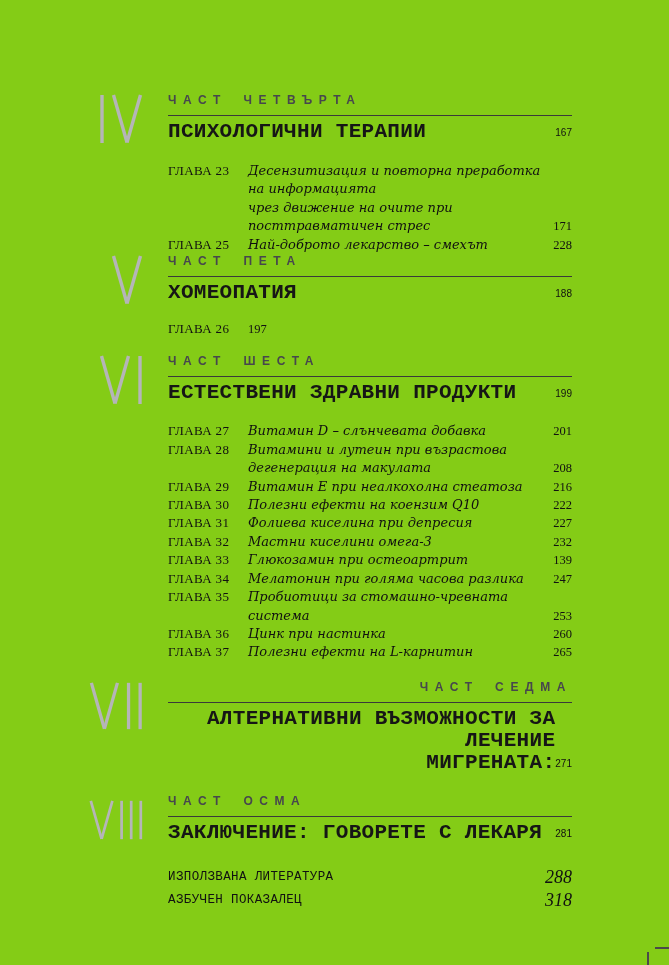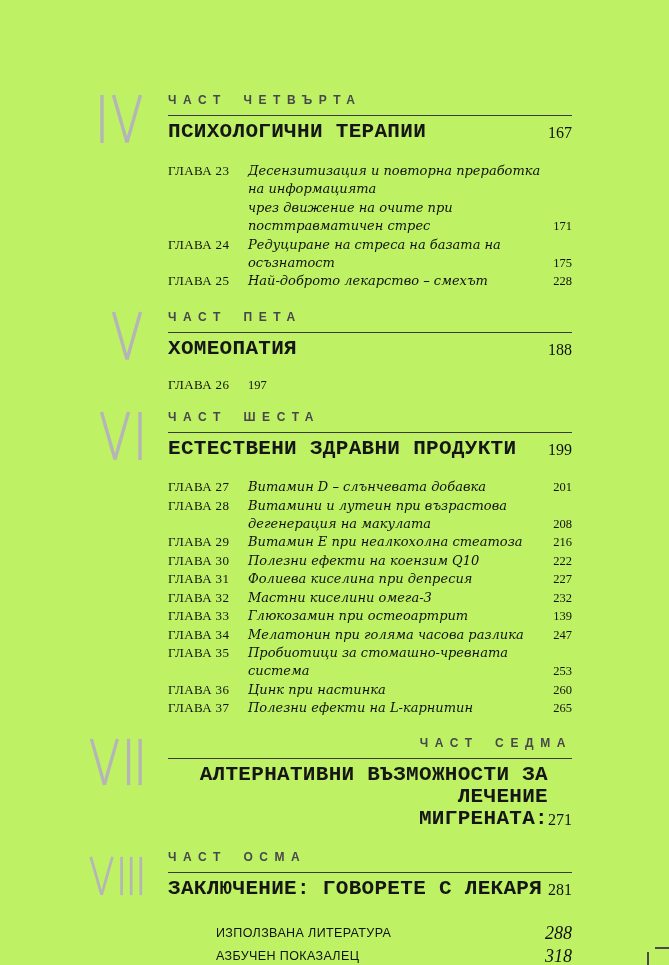--- a/index.html
+++ b/index.html
@@ -1,19 +1,19 @@
 <!DOCTYPE html>
 <html><head>
 <meta charset="utf-8">
 <style>
   html,body{margin:0;padding:0;background:#ffffff;}
   .page{
     position:relative;
     width:669px;height:965px;
-    background:#bef264;
+    background:#84cc16;
     overflow:hidden;
     font-family:"Liberation Serif", serif;
     color:#111;
   }
   .toc{
     position:absolute;
     left:88px; top:93px;
     width:484px;
   }
   
@@ -54,22 +54,22 @@
     font-family:Liberation Mono, monospace;
     font-weight:bold;
     font-size:21px;
     line-height:22px;
     letter-spacing:0.3px;
     color:#161616;
   }
   .part-title .line{display:block;}
   .part-page{
     align-self:flex-end;
-    font-family:Liberation Serif, serif;
-    font-size:16px;
+    font-family:Liberation Sans, sans-serif;
+    font-size:10px;
     line-height:20px;
     color:#111;
   }
   
   .chapters{margin-top:18px;}
   .ch-row{
     display:grid;
     grid-template-columns:80px 1fr auto;
     align-items:start;
   }
@@ -93,43 +93,42 @@
   .ch-title .line{display:block;}
   .ch-page{
     align-self:end;
     font-family:"Liberation Serif", serif;
     font-size:12.5px;
     line-height:18.4px;
     color:#111;
   }
   
   .part-iv  .chapters{margin-top:19px;}
-  .part-v{margin-top:19px;}
+  .part-v{}
   .part-v .chapters{margin-top:16px;}
   .part-vi{margin-top:16px;}
   .part-vii{margin-top:18px;text-align:right;}
   .part-viii{margin-top:20px;}
   
   .backmatter{
     display:grid;
     grid-template-columns:80px 1fr;
     margin-top:21px;
   }
   .back-rows{min-width:0;}
   .back-row{
     display:flex;
     justify-content:space-between;
     line-height:23px;
   }
   .back-label{
-    font-family:Liberation Sans, sans-serif;
+    font-family:Liberation Mono, monospace;
     font-size:12.5px;
     letter-spacing:0.03em;
     color:#111;
-    margin-left:48px;
   }
   .back-page{
     font-family:"Liberation Serif", serif;
     font-size:18px;
     color:#111;
     font-style:italic;
   }
   
   .crop-h{
     position:absolute;
@@ -168,27 +167,20 @@
           <div class="part-page">167</div>
         </div>
         <div class="chapters">
           <div class="ch-row">
             <span class="ch-label">ГЛАВА 23</span>
             <span class="ch-title">
               <span class="line">Десензитизация и повторна преработка на информацията</span>
               <span class="line">чрез движение на очите при посттравматичен стрес</span>
             </span>
             <span class="ch-page">171</span>
-          </div>
-          <div class="ch-row">
-            <span class="ch-label">ГЛАВА 24</span>
-            <span class="ch-title">
-                <span class="line">Редуциране на стреса на базата на осъзнатост</span>
-              </span>
-            <span class="ch-page">175</span>
           </div>
           <div class="ch-row">
             <span class="ch-label">ГЛАВА 25</span>
             <span class="ch-title">
                 <span class="line">Най-доброто лекарство – смехът</span>
               </span>
             <span class="ch-page">228</span>
           </div>
         </div>
       </div>

